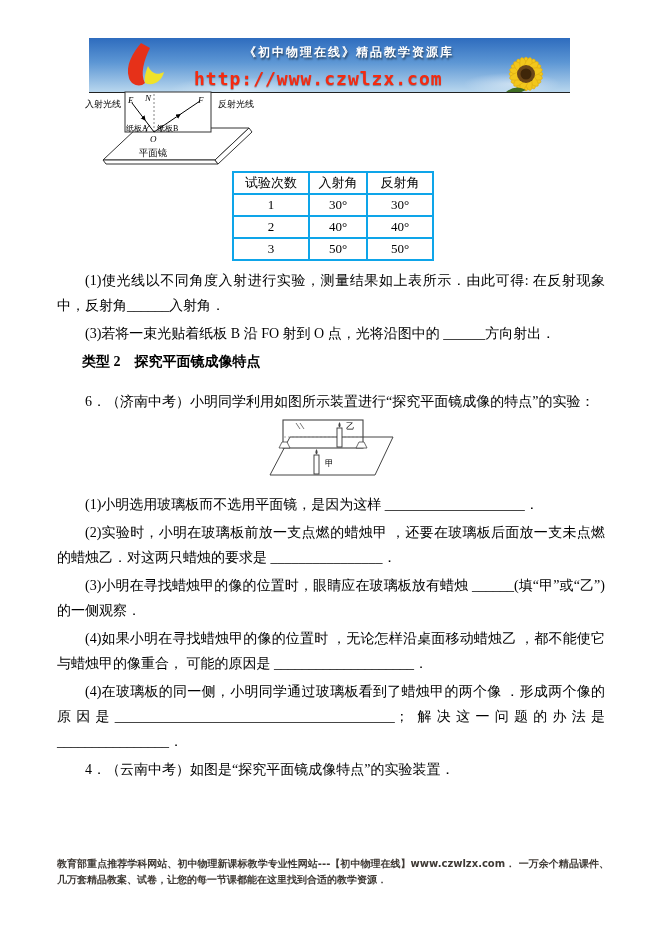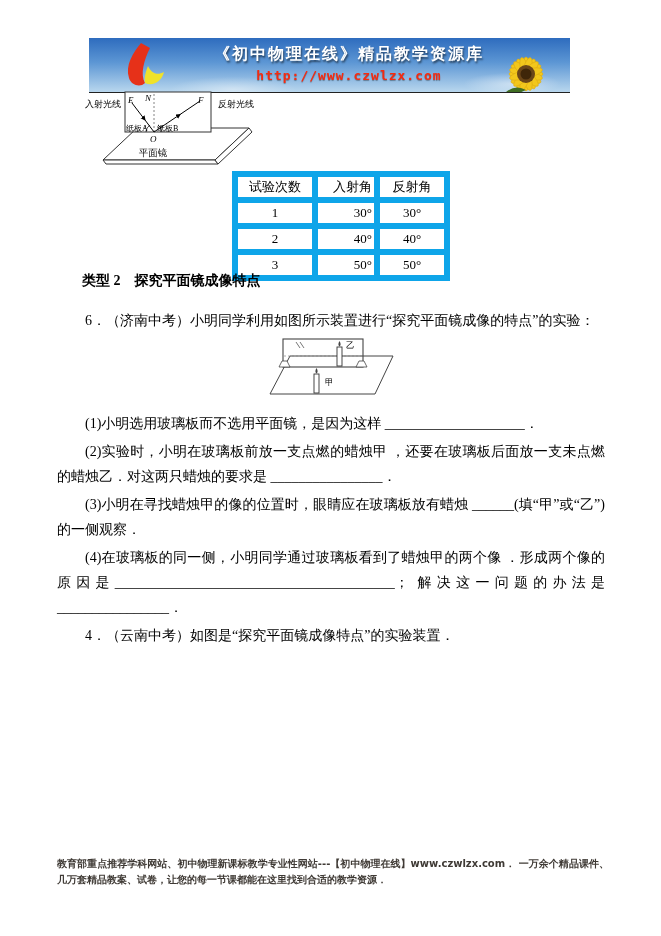--- a/index.html
+++ b/index.html
@@ -12,37 +12,37 @@
     position:absolute;left:89px;top:38px;width:481px;height:54px;overflow:hidden;
     background:
       radial-gradient(ellipse 70px 16px at 88% 85%, rgba(255,255,255,.45), transparent 70%),
       radial-gradient(ellipse 90px 18px at 30% 95%, rgba(255,255,255,.4), transparent 70%),
       linear-gradient(180deg,#2e6cbe 0%,#5c96d4 45%,#b9d7ee 100%);
     border-bottom:1px solid #222;
   }
   .banner-logo{position:absolute;left:28px;top:3px;}
   .banner-title{
     position:absolute;left:105px;top:6px;width:310px;text-align:center;
-    color:#ffffff;font-weight:bold;font-size:16px;letter-spacing:2px;
+    color:#ffffff;font-weight:bold;font-size:12px;letter-spacing:2px;
     text-shadow:1px 2px 2px rgba(0,0,0,.55);white-space:nowrap;
   }
   .banner-url{
-    position:absolute;left:105px;top:30px;width:310px;text-align:center;
-    color:#f52a10;font-weight:bold;font-size:13px;letter-spacing:1px;
+    position:absolute;left:105px;top:30px;width:310px;
+    color:#f52a10;font-weight:bold;font-size:18px;letter-spacing:1px;
     font-family:"DejaVu Sans Mono", monospace;
     text-shadow:0 1px 1px rgba(0,0,0,.35);white-space:nowrap;
   }
   .banner-flower{position:absolute;right:2px;bottom:-6px;}
   
   .fig1{position:absolute;left:85px;top:90px;}
   .fig1 text{font-family:"Liberation Serif", serif;}
   
   .dtable{position:absolute;left:232px;top:171px;border-collapse:collapse;font-size:13px;}
-  .dtable td{border:6px solid #0ea5e9;text-align:center;height:20px;padding:0 2px;}
-  .dtable td.c1{width:70px;} .dtable td.c2{width:52px;text-align:right;} .dtable td.c3{width:60px;}
+  .dtable td{border:2px solid #0ea5e9;text-align:center;height:20px;padding:0 2px;}
+  .dtable td.c1{width:70px;} .dtable td.c2{width:52px;} .dtable td.c3{width:60px;}
   
   .content{
     position:absolute;left:57px;top:265px;width:548px;
     font-size:14px;line-height:25px;text-align:justify;
   }
   .para{margin:3px 0 0;text-indent:28px;}
   .heading{margin:3px 0 15px;text-indent:25px;font-weight:bold;}
   .fig2wrap{width:128px;margin:5px auto 2px;}
   
   .footer{
@@ -140,20 +140,22 @@
       </tr>
       <tr>
         <td class="c1">3</td>
         <td class="c2">50°</td>
         <td class="c3">50°</td>
       </tr>
     </tbody>
   </table>
 
   <div class="content">
+    <p class="para">(1)使光线以不同角度入射进行实验，测量结果如上表所示．由此可得: 在反射现象中，反射角______入射角．</p>
+    <p class="para">(3)若将一束光贴着纸板 B 沿 FO 射到 O 点，光将沿图中的 ______方向射出．</p>
     <p class="heading">类型 2　探究平面镜成像特点</p>
     <p class="para">6．（济南中考）小明同学利用如图所示装置进行“探究平面镜成像的特点”的实验：</p>
 
     <div class="fig2wrap">
       <svg width="128" height="62" viewBox="0 0 128 62">
 
         <polygon points="3,56 108,56 126,18 23,18" fill="#ffffff" stroke="#444" stroke-width="1"></polygon>
 
         <rect x="16" y="1" width="80" height="28" fill="none" stroke="#444" stroke-width="1.1"></rect>
         <line x1="17" y1="18" x2="95" y2="18" stroke="#888" stroke-width="0.7" stroke-dasharray="2,2"></line>
@@ -170,19 +172,20 @@
 
         <rect x="47" y="36" width="5" height="19" fill="#ffffff" stroke="#333" stroke-width="0.9"></rect>
         <path d="M49.5 30 C48 32.5 48 34.5 49.5 35.6 C51 34.5 51 32.5 49.5 30 Z" fill="#444"></path>
         <text x="58" y="47" font-size="8.5">甲</text>
       </svg>
     </div>
 
     <p class="para">(1)小明选用玻璃板而不选用平面镜，是因为这样 ____________________．</p>
     <p class="para">(2)实验时，小明在玻璃板前放一支点燃的蜡烛甲 ，还要在玻璃板后面放一支未点燃的蜡烛乙．对这两只蜡烛的要求是 ________________．</p>
     <p class="para">(3)小明在寻找蜡烛甲的像的位置时，眼睛应在玻璃板放有蜡烛 ______(填“甲”或“乙”)的一侧观察．</p>
+    <p class="para">(4)如果小明在寻找蜡烛甲的像的位置时 ，无论怎样沿桌面移动蜡烛乙 ，都不能使它与蜡烛甲的像重合， 可能的原因是 ____________________．</p>
     <p class="para">(4)在玻璃板的同一侧，小明同学通过玻璃板看到了蜡烛甲的两个像 ．形成两个像的原因是________________________________________；  解决这一问题的办法是________________．</p>
     <p class="para">4．（云南中考）如图是“探究平面镜成像特点”的实验装置．</p>
   </div>
 
   <div class="footer">教育部重点推荐学科网站、初中物理新课标教学专业性网站---【初中物理在线】www.czwlzx.com． 一万余个精品课件、几万套精品教案、试卷，让您的每一节课都能在这里找到合适的教学资源．</div>
 
 </div>
 
 </body></html>

